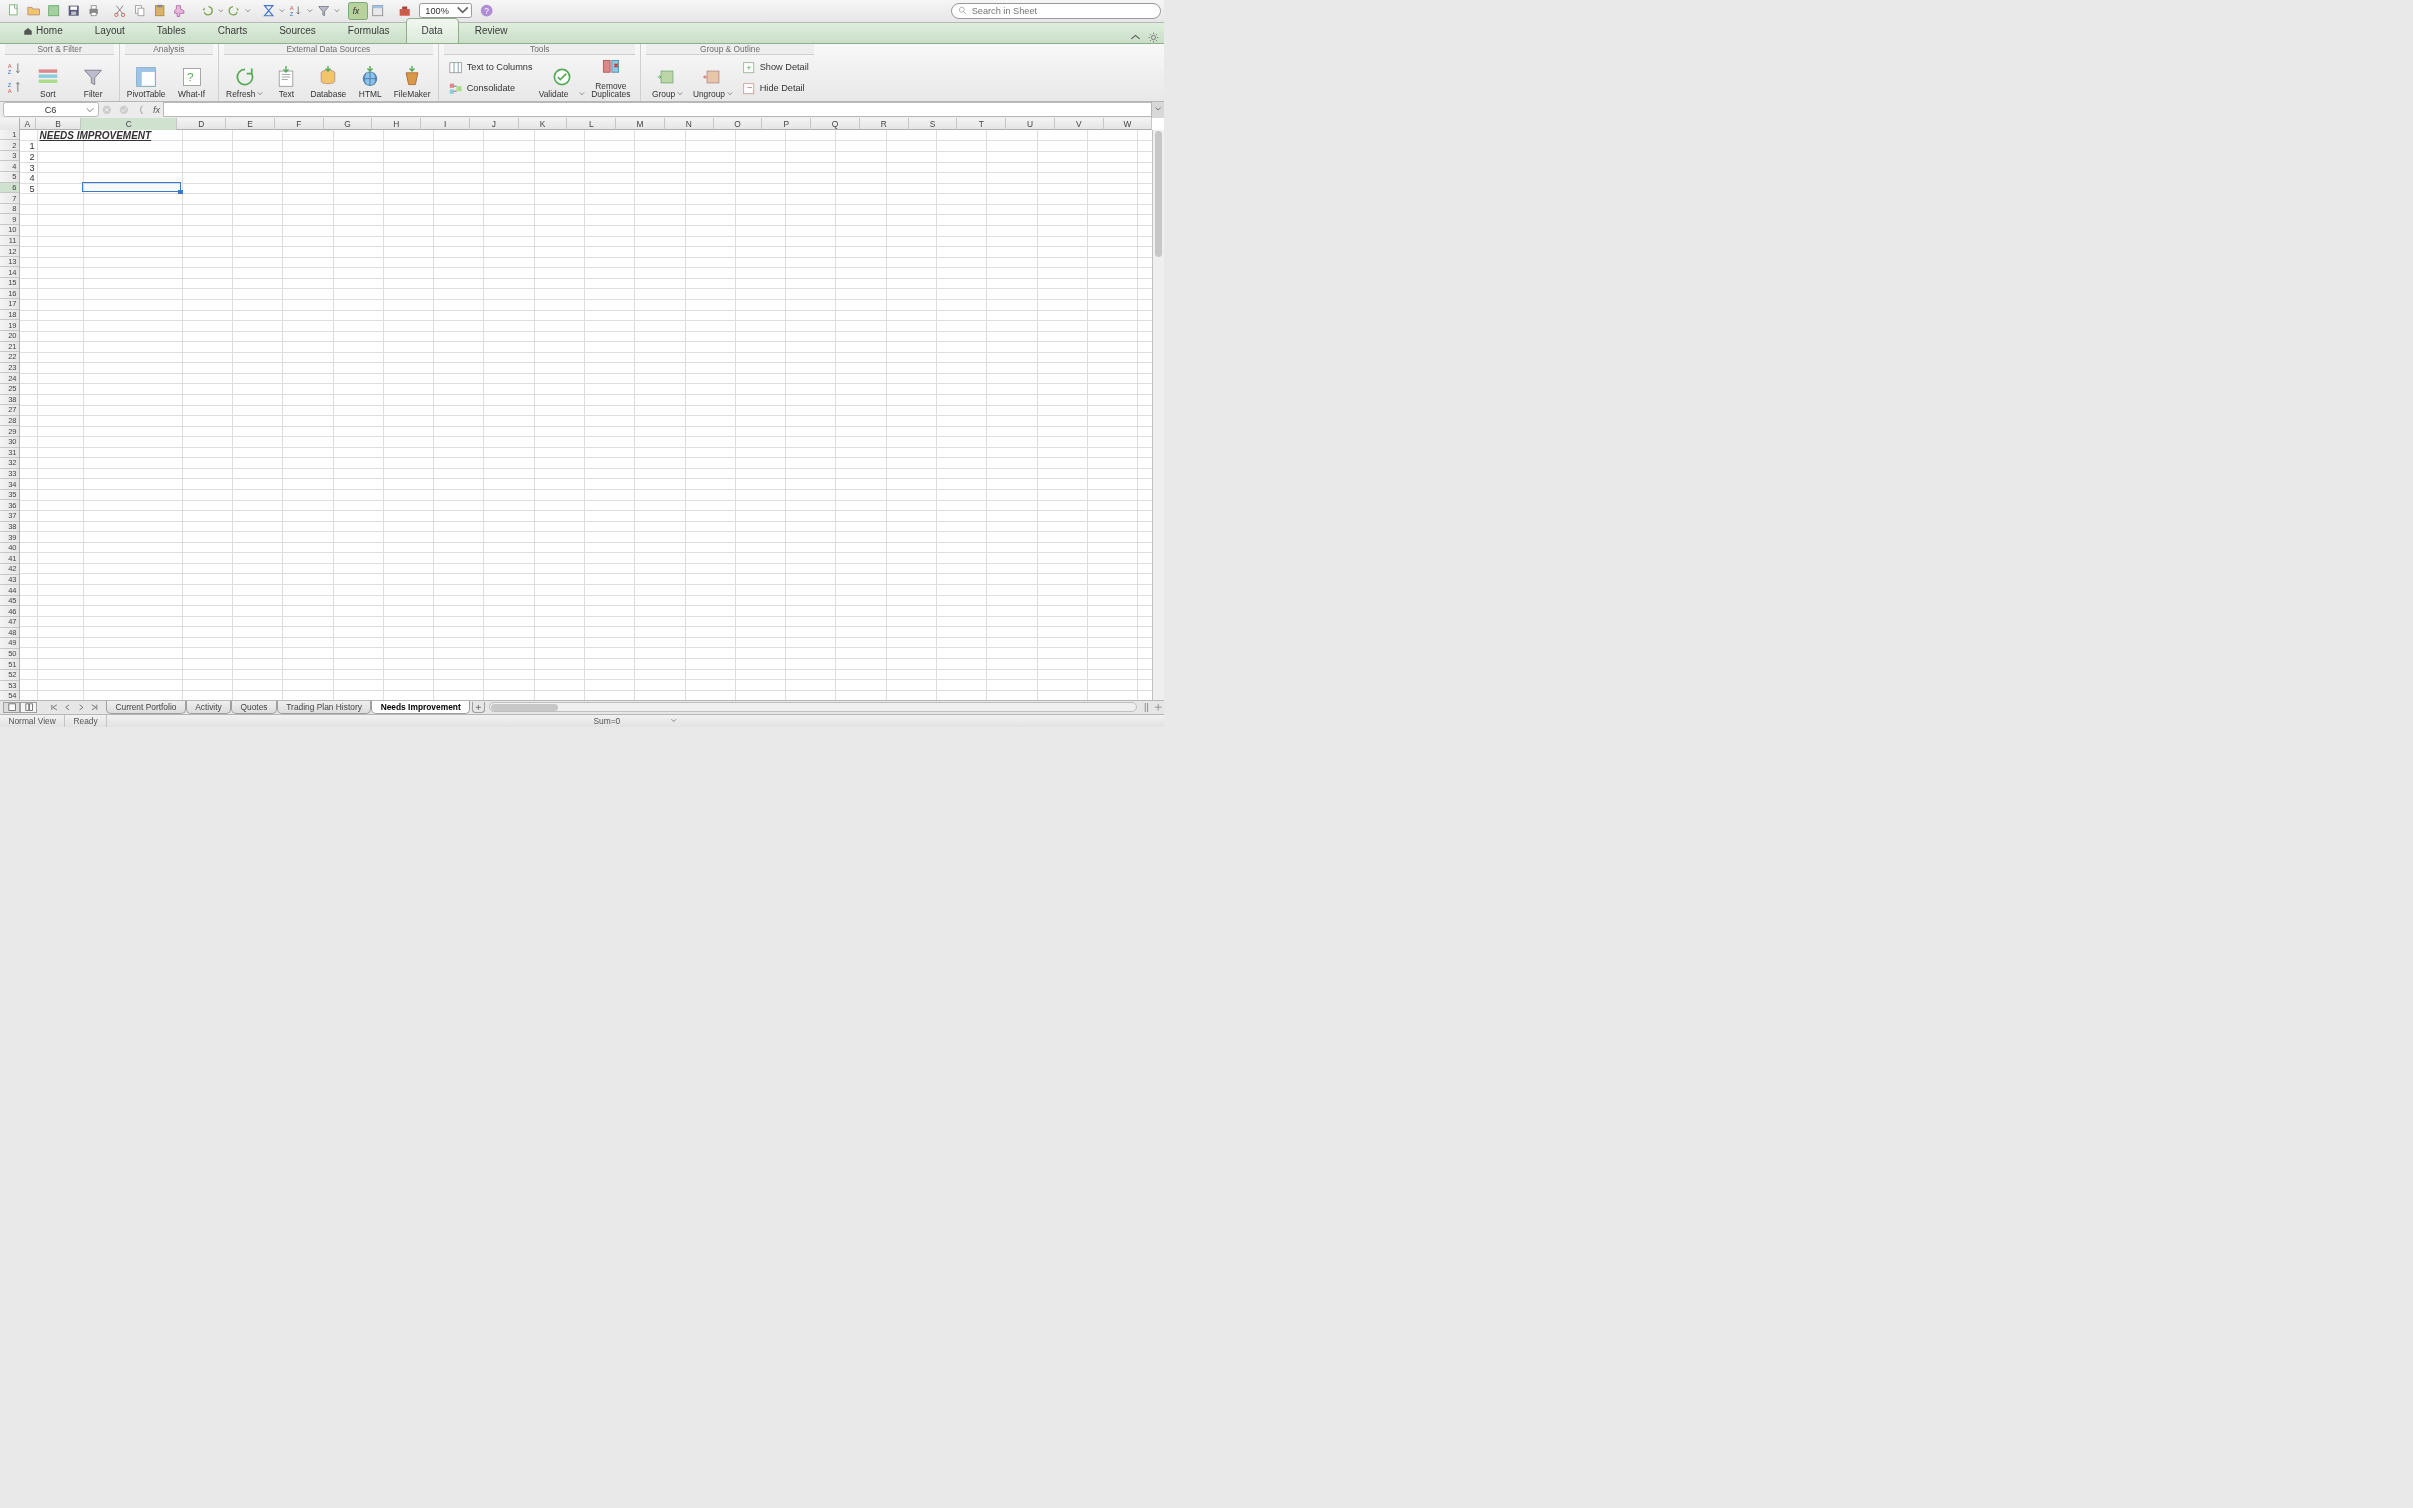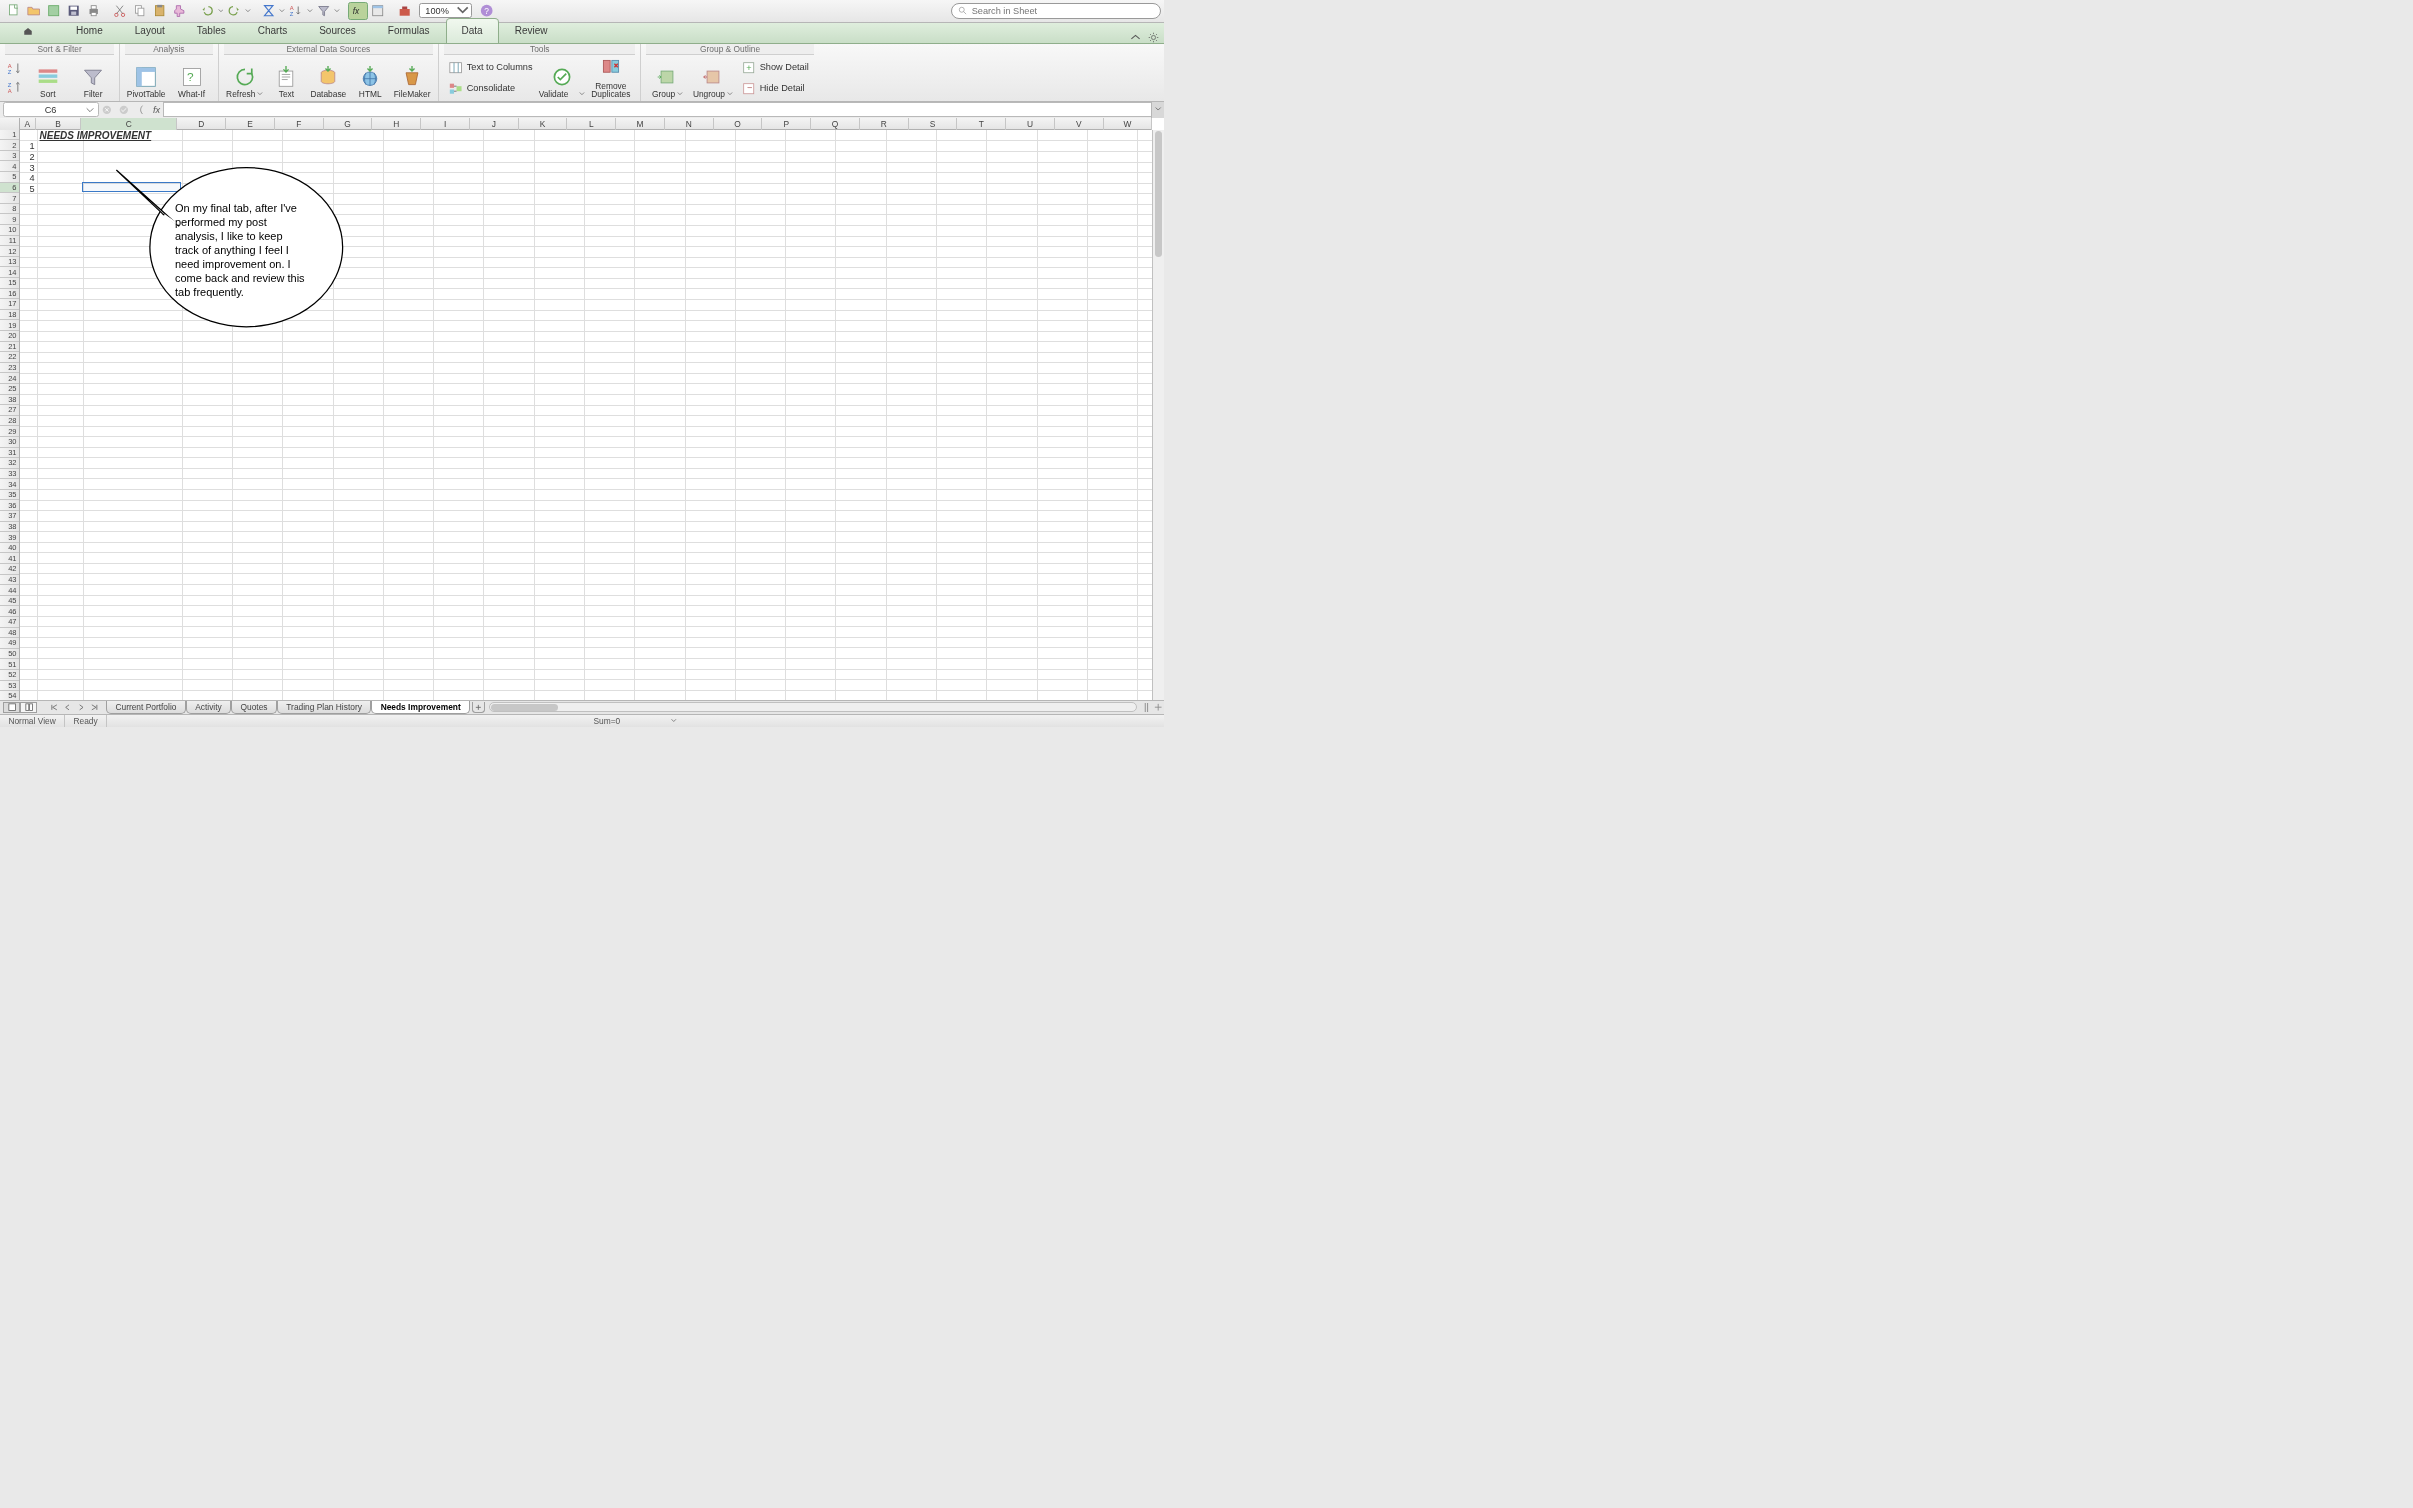--- a/index.html
+++ b/index.html
@@ -55,21 +55,20 @@
   border-bottom:0.8px solid #8fae8b;
   display:flex; align-items:flex-end;
   padding-left:6.7px;
 }
 .apptab {
   height:25px; padding:0 15px; display:flex;align-items:center;
   font-size:10px; color:#3a3a3a;
   border:0.8px solid transparent; border-bottom:none;
   border-top-left-radius:4.2px;border-top-right-radius:4.2px;
   cursor:default;
-  gap:40px;
 }
 .apptab.active{
   background:linear-gradient(#f1f8ef,#dbeada);
   border-color:#8fae8b;
 }
 .apptab.home svg{width:10px;height:10px;margin-right:3.4px;}
 .tabstrip .right-icons{margin-left:auto; display:flex;align-items:center;padding-right:5px;gap:6.7px;}
 .tabstrip .right-icons svg{width:11px;height:11px;}
 
 
@@ -827,28 +826,20 @@
     <div class="cell-content" style="left:0;top:11.7px;width:17px;justify-content:flex-end">1</div>
     <div class="cell-content" style="left:0;top:22px;width:17px;justify-content:flex-end">2</div>
     <div class="cell-content" style="left:0;top:33px;width:17px;justify-content:flex-end">3</div>
     <div class="cell-content" style="left:0;top:43px;width:17px;justify-content:flex-end">4</div>
     <div class="cell-content" style="left:0;top:54px;width:17px;justify-content:flex-end">5</div>
 
     <div class="sel-cell" style="left: 62px; top: 52px; width: 99px; height: 10.6px;">
       <div class="sel-handle"></div>
     </div>
 
-    <div class="callout" style="left:92px;top:25px;">
-      <svg width="235" height="176" viewBox="0 0 280 210">
-        <ellipse cx="160" cy="110" rx="115" ry="95" fill="#fff" stroke="#000" stroke-width="1.5"></ellipse>
-        <path d="M60 70 L5 18 L80 85 Z" fill="#fff" stroke="#000" stroke-width="1.5"></path>
-        <path d="M62 72 L78 83" stroke="#fff" stroke-width="3"></path>
-      </svg>
-      <div class="callout-text" style="left:63px;top:46px;">On my final tab, after I've performed my post analysis, I like to keep track of anything I feel I need improvement on.  I come back and review this tab frequently.</div>
-    </div>
   </div>
 
   <div class="vscroll">
       <div class="thumb"></div>
     </div>
 </div>
 
 <div class="tabbar">
   <div class="views">
     <div class="view-btn active">

